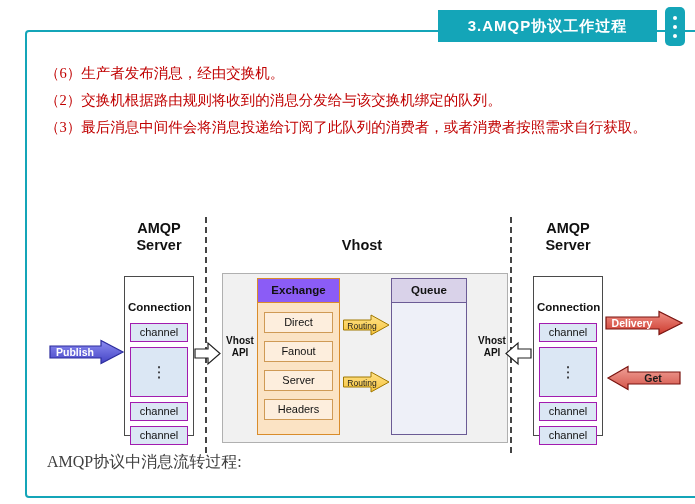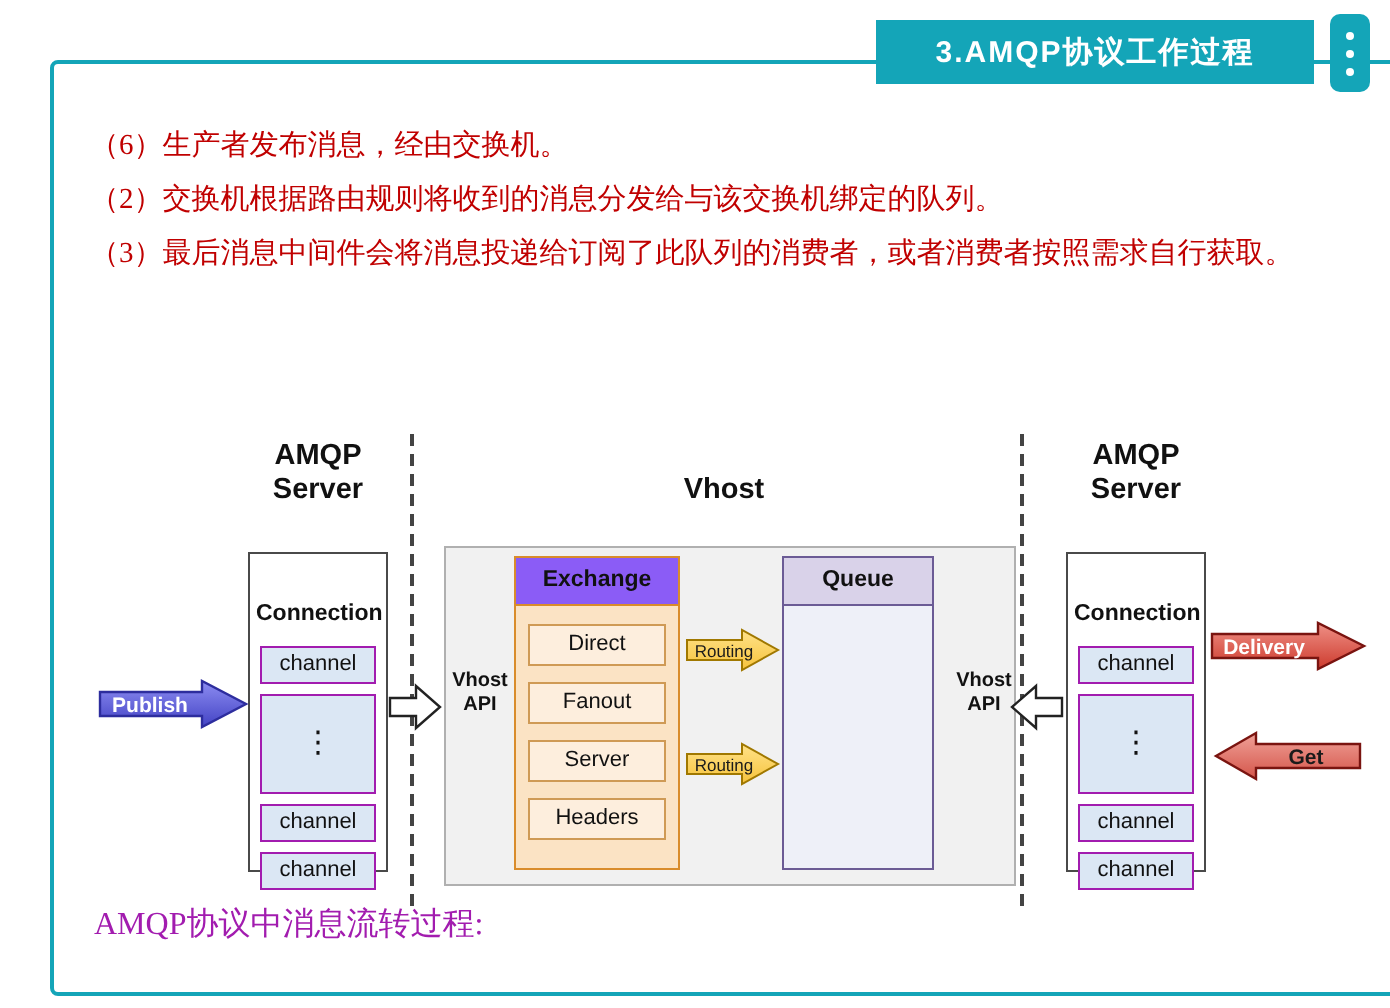--- a/index.html
+++ b/index.html
@@ -48,21 +48,21 @@
            background:#8b5cf6; border-bottom:1.5px solid #d98c2b; color:#111; }
   .col-rows { padding:9px 6px 0 6px; }
   .rowc { height:21px; line-height:19px; margin-bottom:8px; text-align:center; font-size:11px; color:#111; }
   .rowc.ex { background:#fdeedd; border:1px solid #cf9a55; }
   .col-box.queue { width:76px; border:1.5px solid #6b5b95; background:#eef0f8; }
   .col-box.queue .col-h { background:#d9d2e9; border-bottom:1.5px solid #6b5b95; }
   .rowc.qu { background:linear-gradient(180deg,#a5c6e9,#6195cf); border:1px solid #2f5e96; }
 
   .arr { position:absolute; overflow:visible; }
 
-  .footer { position:absolute; left:30px; top:452px; font-size:16px; color:#a21caf;
+  .footer { position:absolute; left:30px; top:452px; font-size:16px; color:#404040;
             font-family:"Liberation Serif", serif; z-index:2; }
 </style>
 </head>
 <body>
 
 <div class="page">
 
   <div class="frame"></div>
 
   <div class="tab">

